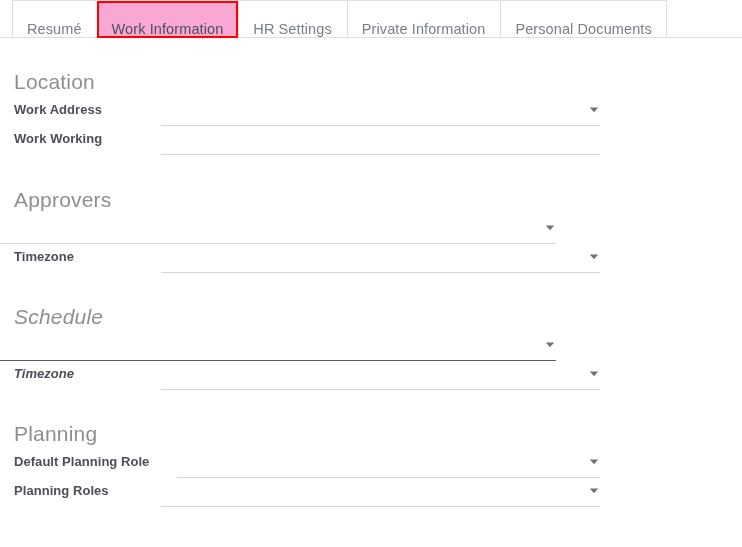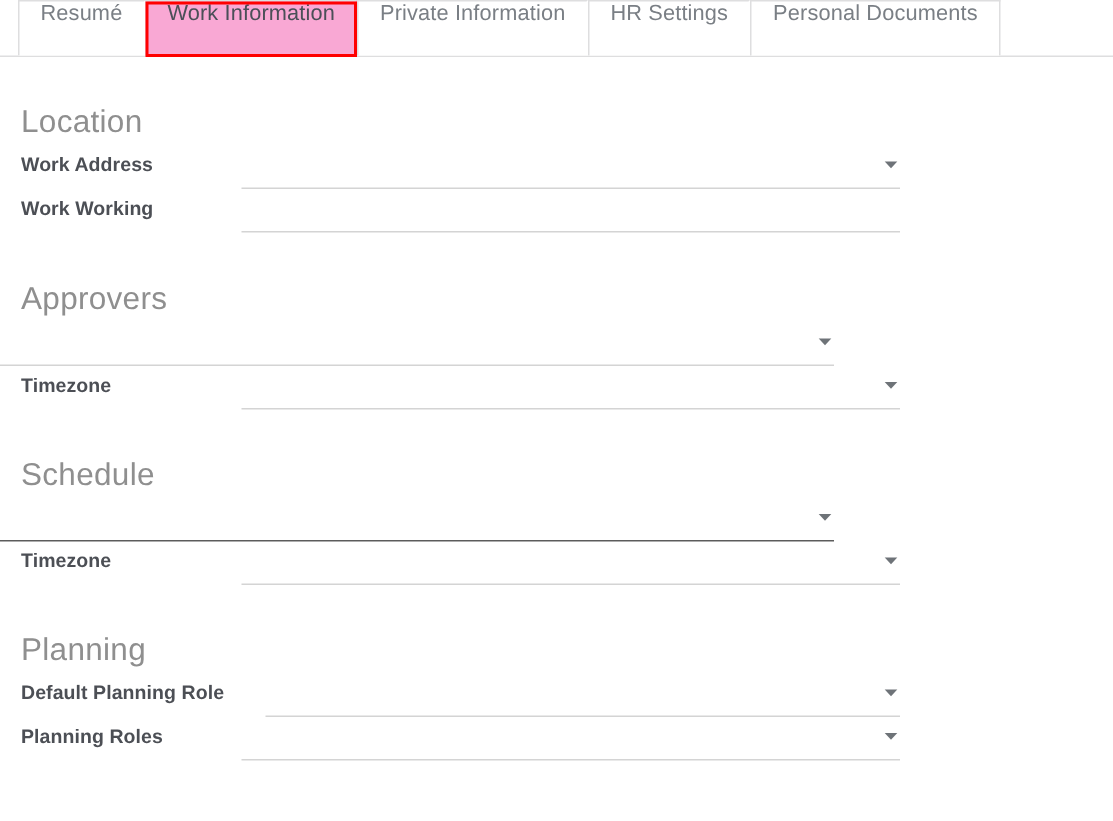--- a/index.html
+++ b/index.html
@@ -28,21 +28,21 @@
     height: 38px;
     border-bottom: 1px solid #dededf;
     display: flex;
     align-items: stretch;
     padding-left: 12px;
   }
 
   .tab {
     position: relative;
     display: flex;
-    align-items: flex-start;
+    align-items: flex-end;
     padding: 0 14px;
     font-size: 14.5px;
     color: #7a7f85;
     background: #ffffff;
     border-left: 1px solid #dededf;
     border-top: 1px solid #dededf;
     border-right: 1px solid transparent;
     white-space: nowrap;
     letter-spacing: 0.1px;
     cursor: pointer;
@@ -85,21 +85,21 @@
   .group-title {
     font-size: 21px;
     font-weight: 400;
     color: #8f8f8f;
     letter-spacing: 0.2px;
     padding-left: 14px;
   }
 
   .grp-location  { margin-top: 32px; }
   .grp-approvers { margin-top: 31px; }
-  .grp-schedule  { margin-top: 30px; }
+  .grp-schedule  { margin-top: 30px; font-style: italic; }
   .grp-planning  { margin-top: 30px; }
 
   .rows { margin-top: 6px; }
 
   .row {
     position: relative;
     height: 28.5px;
     display: flex;
     align-items: flex-start;
     gap: 28px;
@@ -155,24 +155,24 @@
 <div id="app">
 
   <div class="tabbar">
       <div class="tab">
         <span>Resumé</span>
       </div>
       <div class="tab active">
         <span>Work Information</span>
       </div>
       <div class="tab">
+        <span>HR Settings</span>
+      </div>
+      <div class="tab">
         <span>Private Information</span>
-      </div>
-      <div class="tab">
-        <span>HR Settings</span>
       </div>
       <div class="tab">
         <span>Personal Documents</span>
       </div>
     </div>
 
   <div class="form">
       <div class="group grp-location">
         <div class="group-title">Location</div>
         <div class="rows">

